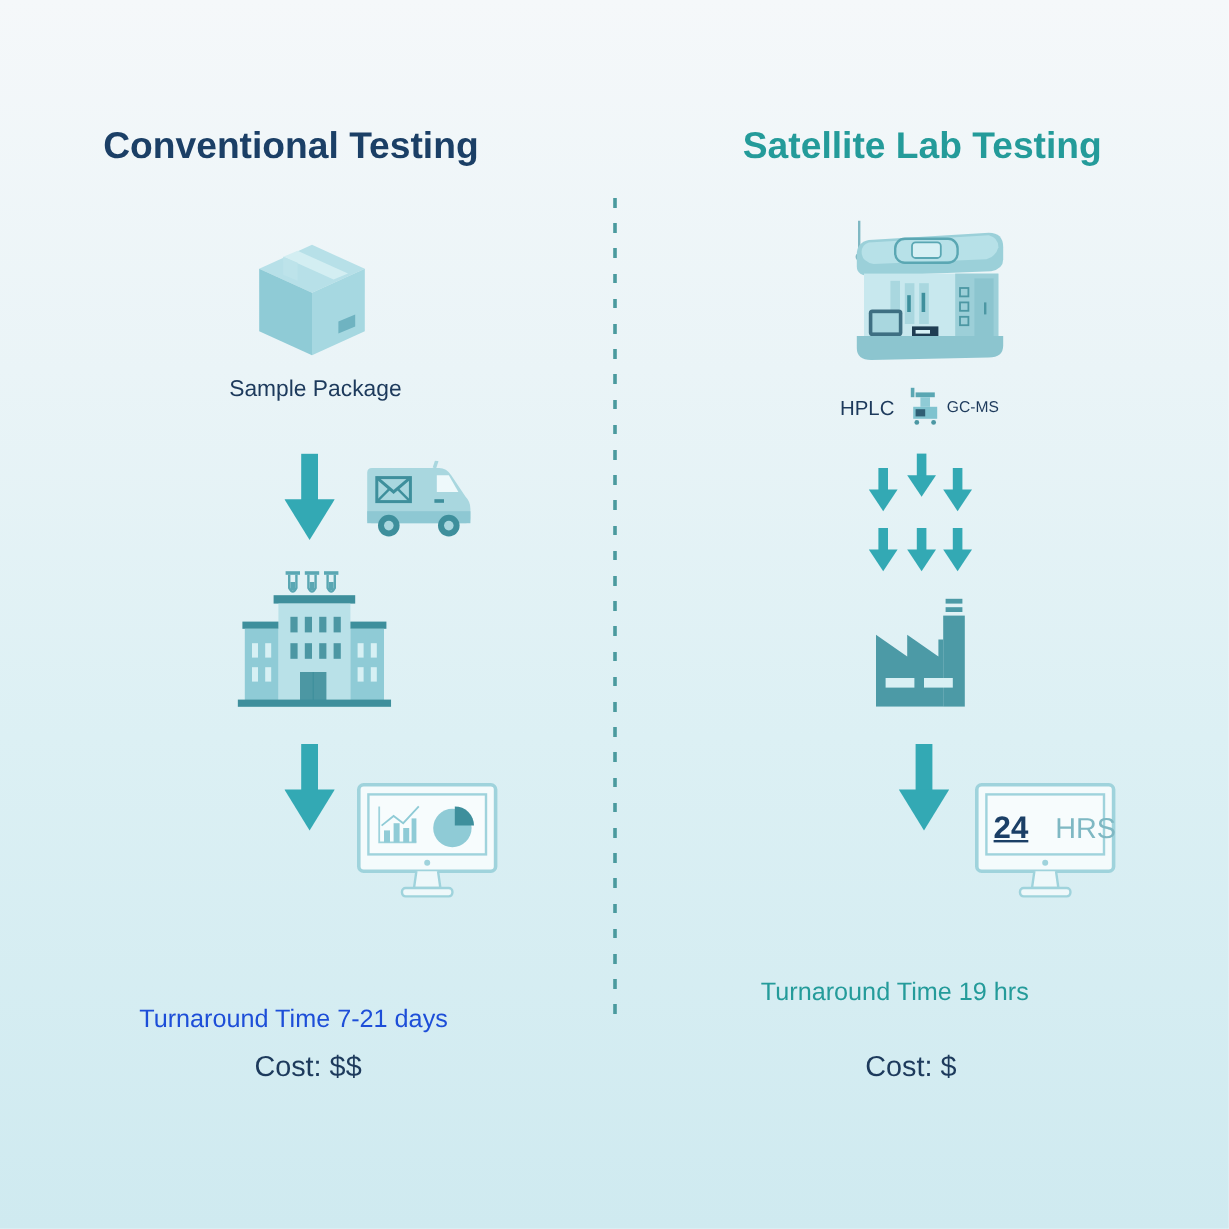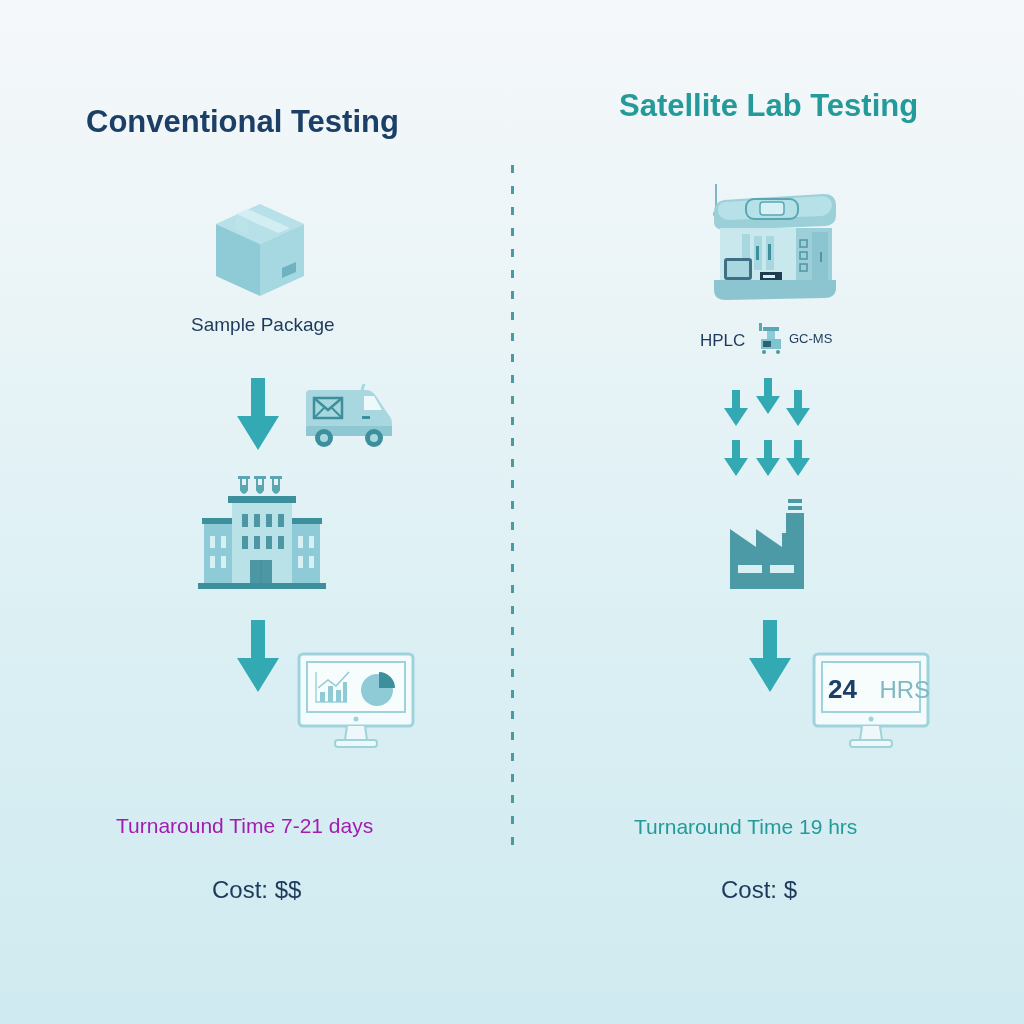--- a/index.html
+++ b/index.html
@@ -4,21 +4,21 @@
 <style>
   html, body { margin:0; padding:0; }
   body {
     width:1024px; height:1024px; overflow:hidden; position:relative;
     background: linear-gradient(180deg, #f5f8fa 0%, #eaf4f7 30%, #dcf0f4 60%, #cfeaf0 100%);
     font-family: "Liberation Sans", sans-serif;
   }
   .abs { position:absolute; }
   .title { font-weight:bold; font-size:31px; white-space:nowrap; }
   .title.left { left:86px; top:104px; color:#1b3f66; }
-  .title.right { left:619px; top:88px; color:#249b9a; }
+  .title.right { left:619px; top:104px; color:#249b9a; }
   .divider {
     left:511px; top:165px; width:3px; height:690px;
     background: repeating-linear-gradient(180deg, #4a9a9e 0 8px, transparent 8px 21px);
   }
   .label { font-size:19px; color:#1d3a5c; white-space:nowrap; }
   .caption { font-size:18px; color:#1d3a5c; white-space:nowrap; }
   .metric { font-size:21px; white-space:nowrap; }
   svg { display:block; }
 </style>
 </head>
@@ -136,21 +136,21 @@
     <rect x="31" y="34" width="5" height="16" fill="#8fcbd6"></rect>
     <rect x="39" y="38" width="5" height="12" fill="#8fcbd6"></rect>
     <rect x="46" y="30" width="4" height="20" fill="#8fcbd6"></rect>
     <polyline points="21,36 31,28 39,34 52,20" fill="none" stroke="#8fcbd6" stroke-width="1.5"></polyline>
 
     <circle cx="80" cy="38" r="16" fill="#8fcbd6"></circle>
     <path d="M82,20 A16,16 0 0 1 98,36 L82,36 Z" fill="#3e8f9c"></path>
   </svg>
 </div>
 
-<div class="abs metric" style="left:116px; top:814px; color:#a21caf;">Turnaround Time 7-21 days</div>
+<div class="abs metric" style="left:116px; top:838px; color:#1d4ed8;">Turnaround Time 7-21 days</div>
 <div class="abs caption" style="left:212px; top:876px; font-size:24px;">Cost: $$</div>
 
 <div class="abs" style="left:706px; top:180px;">
   <svg width="136" height="122" viewBox="0 0 136 122">
     <line x1="10" y1="4" x2="10" y2="36" stroke="#7fb8c3" stroke-width="2"></line>
     <circle cx="10" cy="34" r="3" fill="#7fb8c3"></circle>
 
     <path d="M8,32 Q8,22 18,20 L118,14 Q130,14 130,26 L130,36 Q130,44 120,46 L20,50 Q8,50 8,42 Z" fill="#9bd0d9"></path>
     <path d="M18,22 L118,16 Q126,18 126,26 Q124,34 116,36 L22,40 Q12,38 12,30 Q12,24 18,22 Z" fill="#b7e1e8"></path>
     <rect x="40" y="19" width="52" height="20" rx="8" fill="none" stroke="#5aa7b3" stroke-width="2"></rect>
@@ -239,19 +239,19 @@
 
 <div class="abs" style="left:812px; top:652px; width:120px; height:102px;">
   <svg width="120" height="102" viewBox="0 0 120 102" style="position:absolute; left:0; top:0;">
     <rect x="2" y="2" width="114" height="72" rx="4" fill="#f4fbfc" stroke="#9fd3dc" stroke-width="3"></rect>
     <rect x="10" y="10" width="98" height="50" fill="#f7fcfd" stroke="#9fd3dc" stroke-width="2"></rect>
     <circle cx="59" cy="67" r="2.5" fill="#9fd3dc"></circle>
     <path d="M50,74 L48,88 L70,88 L68,74" fill="#eef8fa" stroke="#9fd3dc" stroke-width="2"></path>
     <rect x="38" y="88" width="42" height="7" rx="3" fill="#eef8fa" stroke="#9fd3dc" stroke-width="2"></rect>
   </svg>
   <div style="position:absolute; left:16px; top:22px; white-space:nowrap;">
-    <span style="font-weight:bold; font-size:26px; color:#1b3f66;">24</span>
+    <span style="font-weight:bold; font-size:26px; color:#1b3f66;text-decoration:underline;">24</span>
     <span style="font-size:24px; color:#7fb8c3; margin-left:18px;">HRS</span>
   </div>
 </div>
 
 <div class="abs metric" style="left:634px; top:815px; color:#249b9a;">Turnaround Time 19 hrs</div>
 <div class="abs caption" style="left:721px; top:876px; font-size:24px;">Cost: $</div>
 
 </body></html>

